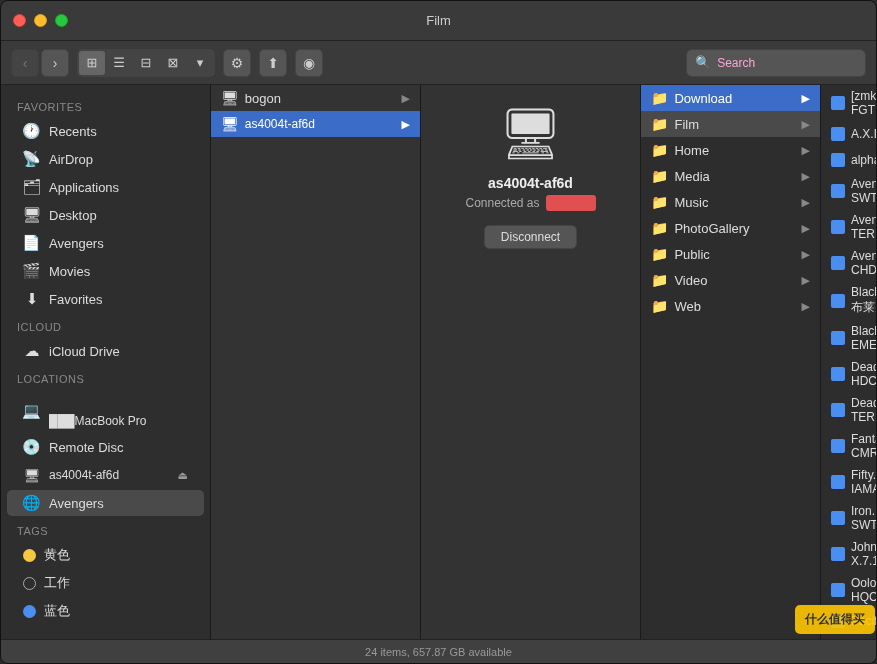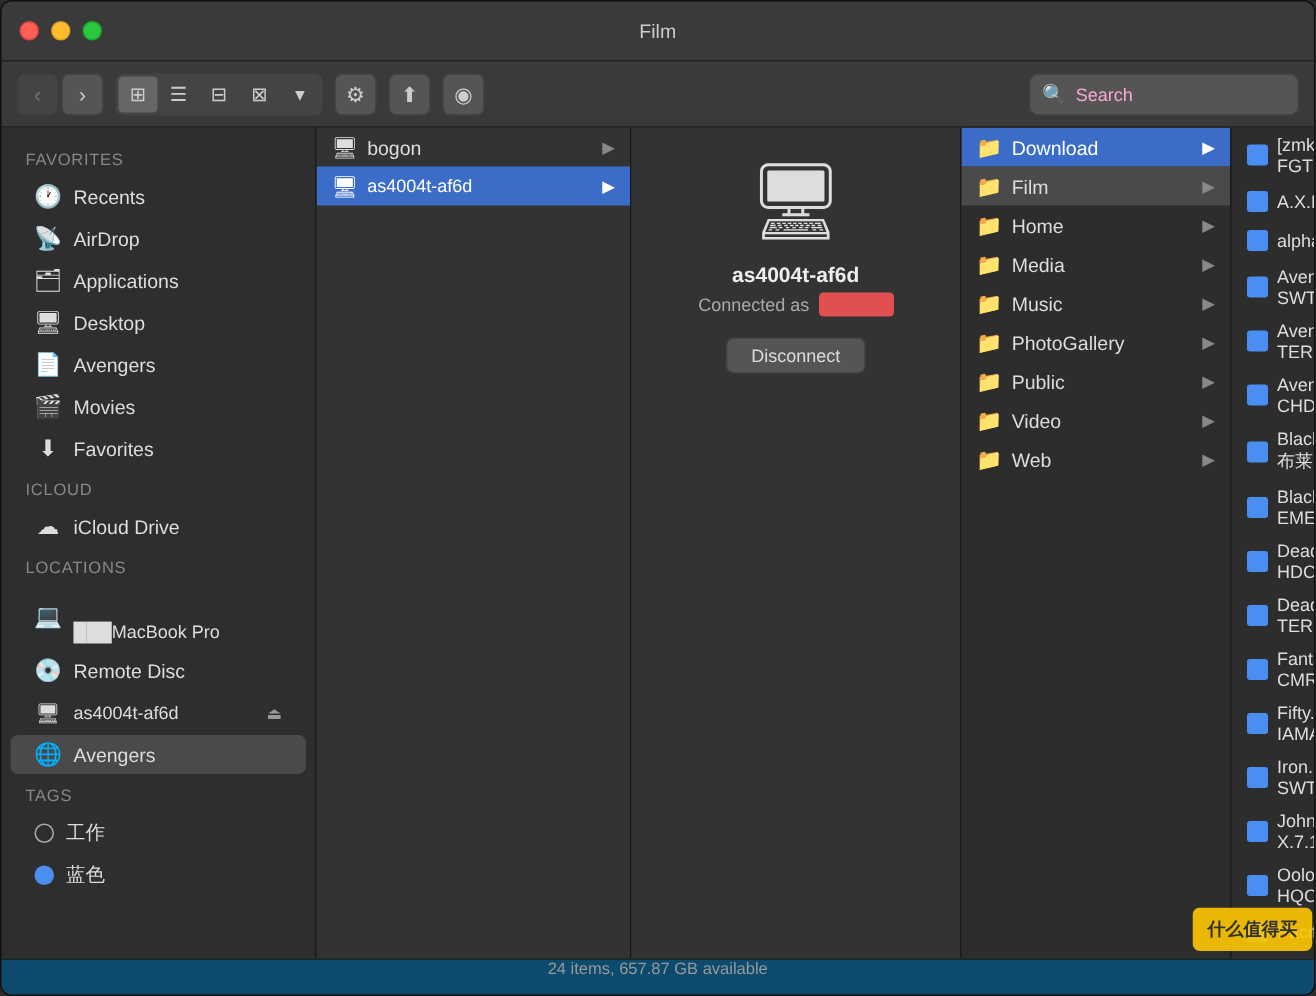--- a/index.html
+++ b/index.html
@@ -301,25 +301,25 @@
 
     .file-icon {
       width: 14px;
       height: 14px;
       border-radius: 2px;
       background: #4b8ef1;
       flex-shrink: 0;
     }
 
     .status-bar {
-      background: #0c4a6e;
+      background: #404040;
       height: 24px;
       border-top: 1px solid #222;
       display: flex;
-      align-items: flex-start;
+      align-items: center;
       justify-content: center;
       font-size: 11px;
       color: #999;
       flex-shrink: 0;
     }
 
     
     ::-webkit-scrollbar { width: 6px; }
     ::-webkit-scrollbar-track { background: transparent; }
     ::-webkit-scrollbar-thumb { background: #555; border-radius: 3px; }
@@ -427,20 +427,24 @@
         <span style="font-size:12px;">as4004t-af6d</span>
         <span style="margin-left:auto;font-size:11px;color:#999;">⏏</span>
       </div>
       <div class="sidebar-item active">
         <span class="sidebar-icon">🌐</span>
         <span>Avengers</span>
       </div>
 
       <div class="sidebar-section-header">Tags</div>
       <div class="sidebar-item">
+        <span class="tag-dot" style="background:#f5c842;"></span>
+        <span>黄色</span>
+      </div>
+      <div class="sidebar-item">
         <span class="tag-dot" style="background:transparent;border:1px solid #aaa;"></span>
         <span>工作</span>
       </div>
       <div class="sidebar-item">
         <span class="tag-dot" style="background:#4a8ef0;"></span>
         <span>蓝色</span>
       </div>
       <div class="sidebar-item">
         
         

